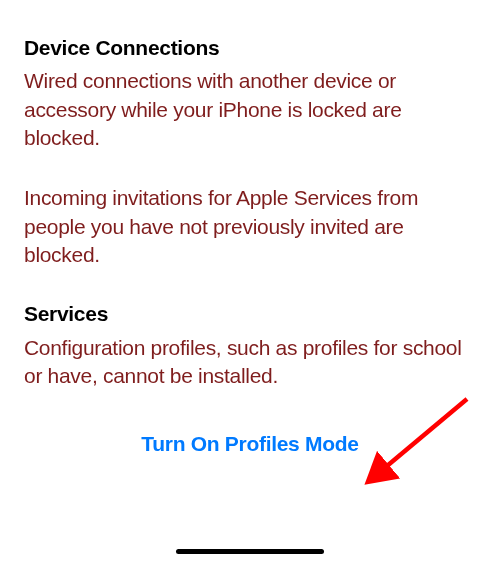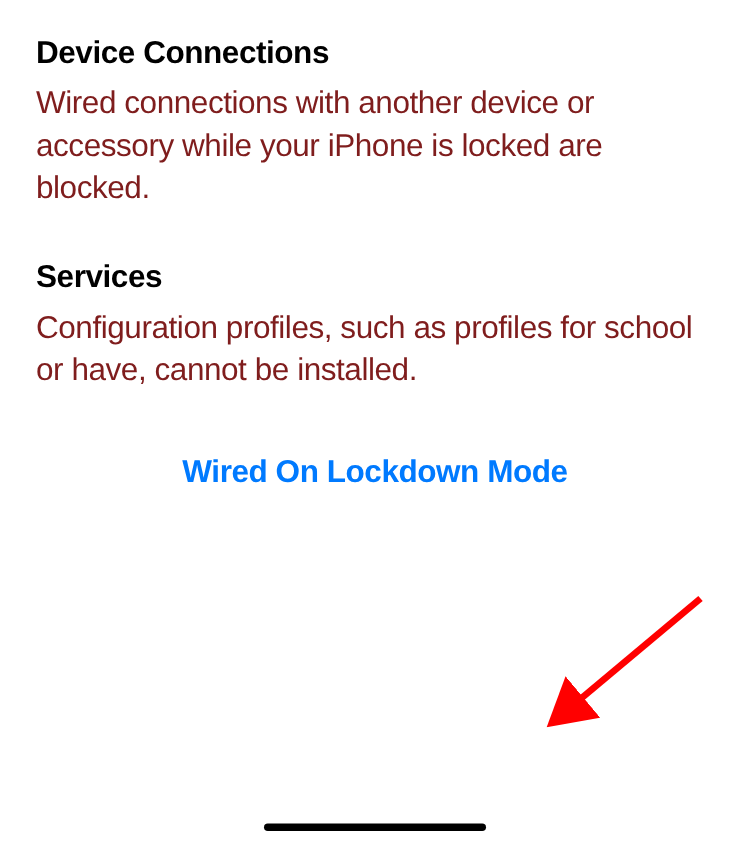--- a/index.html
+++ b/index.html
@@ -9,21 +9,21 @@
     }
     body {
       width: 500px;
       height: 565px;
       background: #ffffff;
       font-family: -apple-system, 'Helvetica Neue', Helvetica, Arial, sans-serif;
       position: relative;
       overflow: hidden;
     }
     .content {
-      padding: 23px 24px 0 24px;
+      padding: 35px 24px 0 24px;
     }
     .section {
       margin-bottom: 32px;
     }
     .section-title {
       font-size: 21px;
       font-weight: 700;
       color: #000000;
       letter-spacing: -0.3px;
       margin-bottom: 6px;
@@ -69,28 +69,29 @@
 <body>
 
 <div class="content">
 
   <div class="section">
     <div class="section-title">Device Connections</div>
     <div class="section-body">Wired connections with another device or accessory while your iPhone is locked are blocked.</div>
   </div>
 
   <div class="section">
+    <div class="section-body">Incoming invitations for Apple Services from people you have not previously invited are blocked.</div>
   </div>
 
   <div class="section">
     <div class="section-title">Services</div>
     <div class="section-body">Configuration profiles, such as profiles for school or have, cannot be installed.</div>
   </div>
 
-  <button class="action-button">Wired On Lockdown Mode</button>
+  <button class="action-button">Turn On Profiles Mode</button>
 
 </div>
 
 <svg class="annotation-arrow" style="left:363px; top:393px;" width="110" height="92" viewBox="0 0 110 92">
   <defs>
     <marker id="arrowhead" markerWidth="9" markerHeight="8" refX="2.2" refY="4" orient="auto" markerUnits="strokeWidth">
       <polygon points="0 0, 7 4, 0 8" fill="#ff0000"></polygon>
     </marker>
   </defs>
   <line x1="104" y1="6" x2="18" y2="78" stroke="#ff0000" stroke-width="4.5" marker-end="url(#arrowhead)"></line>

